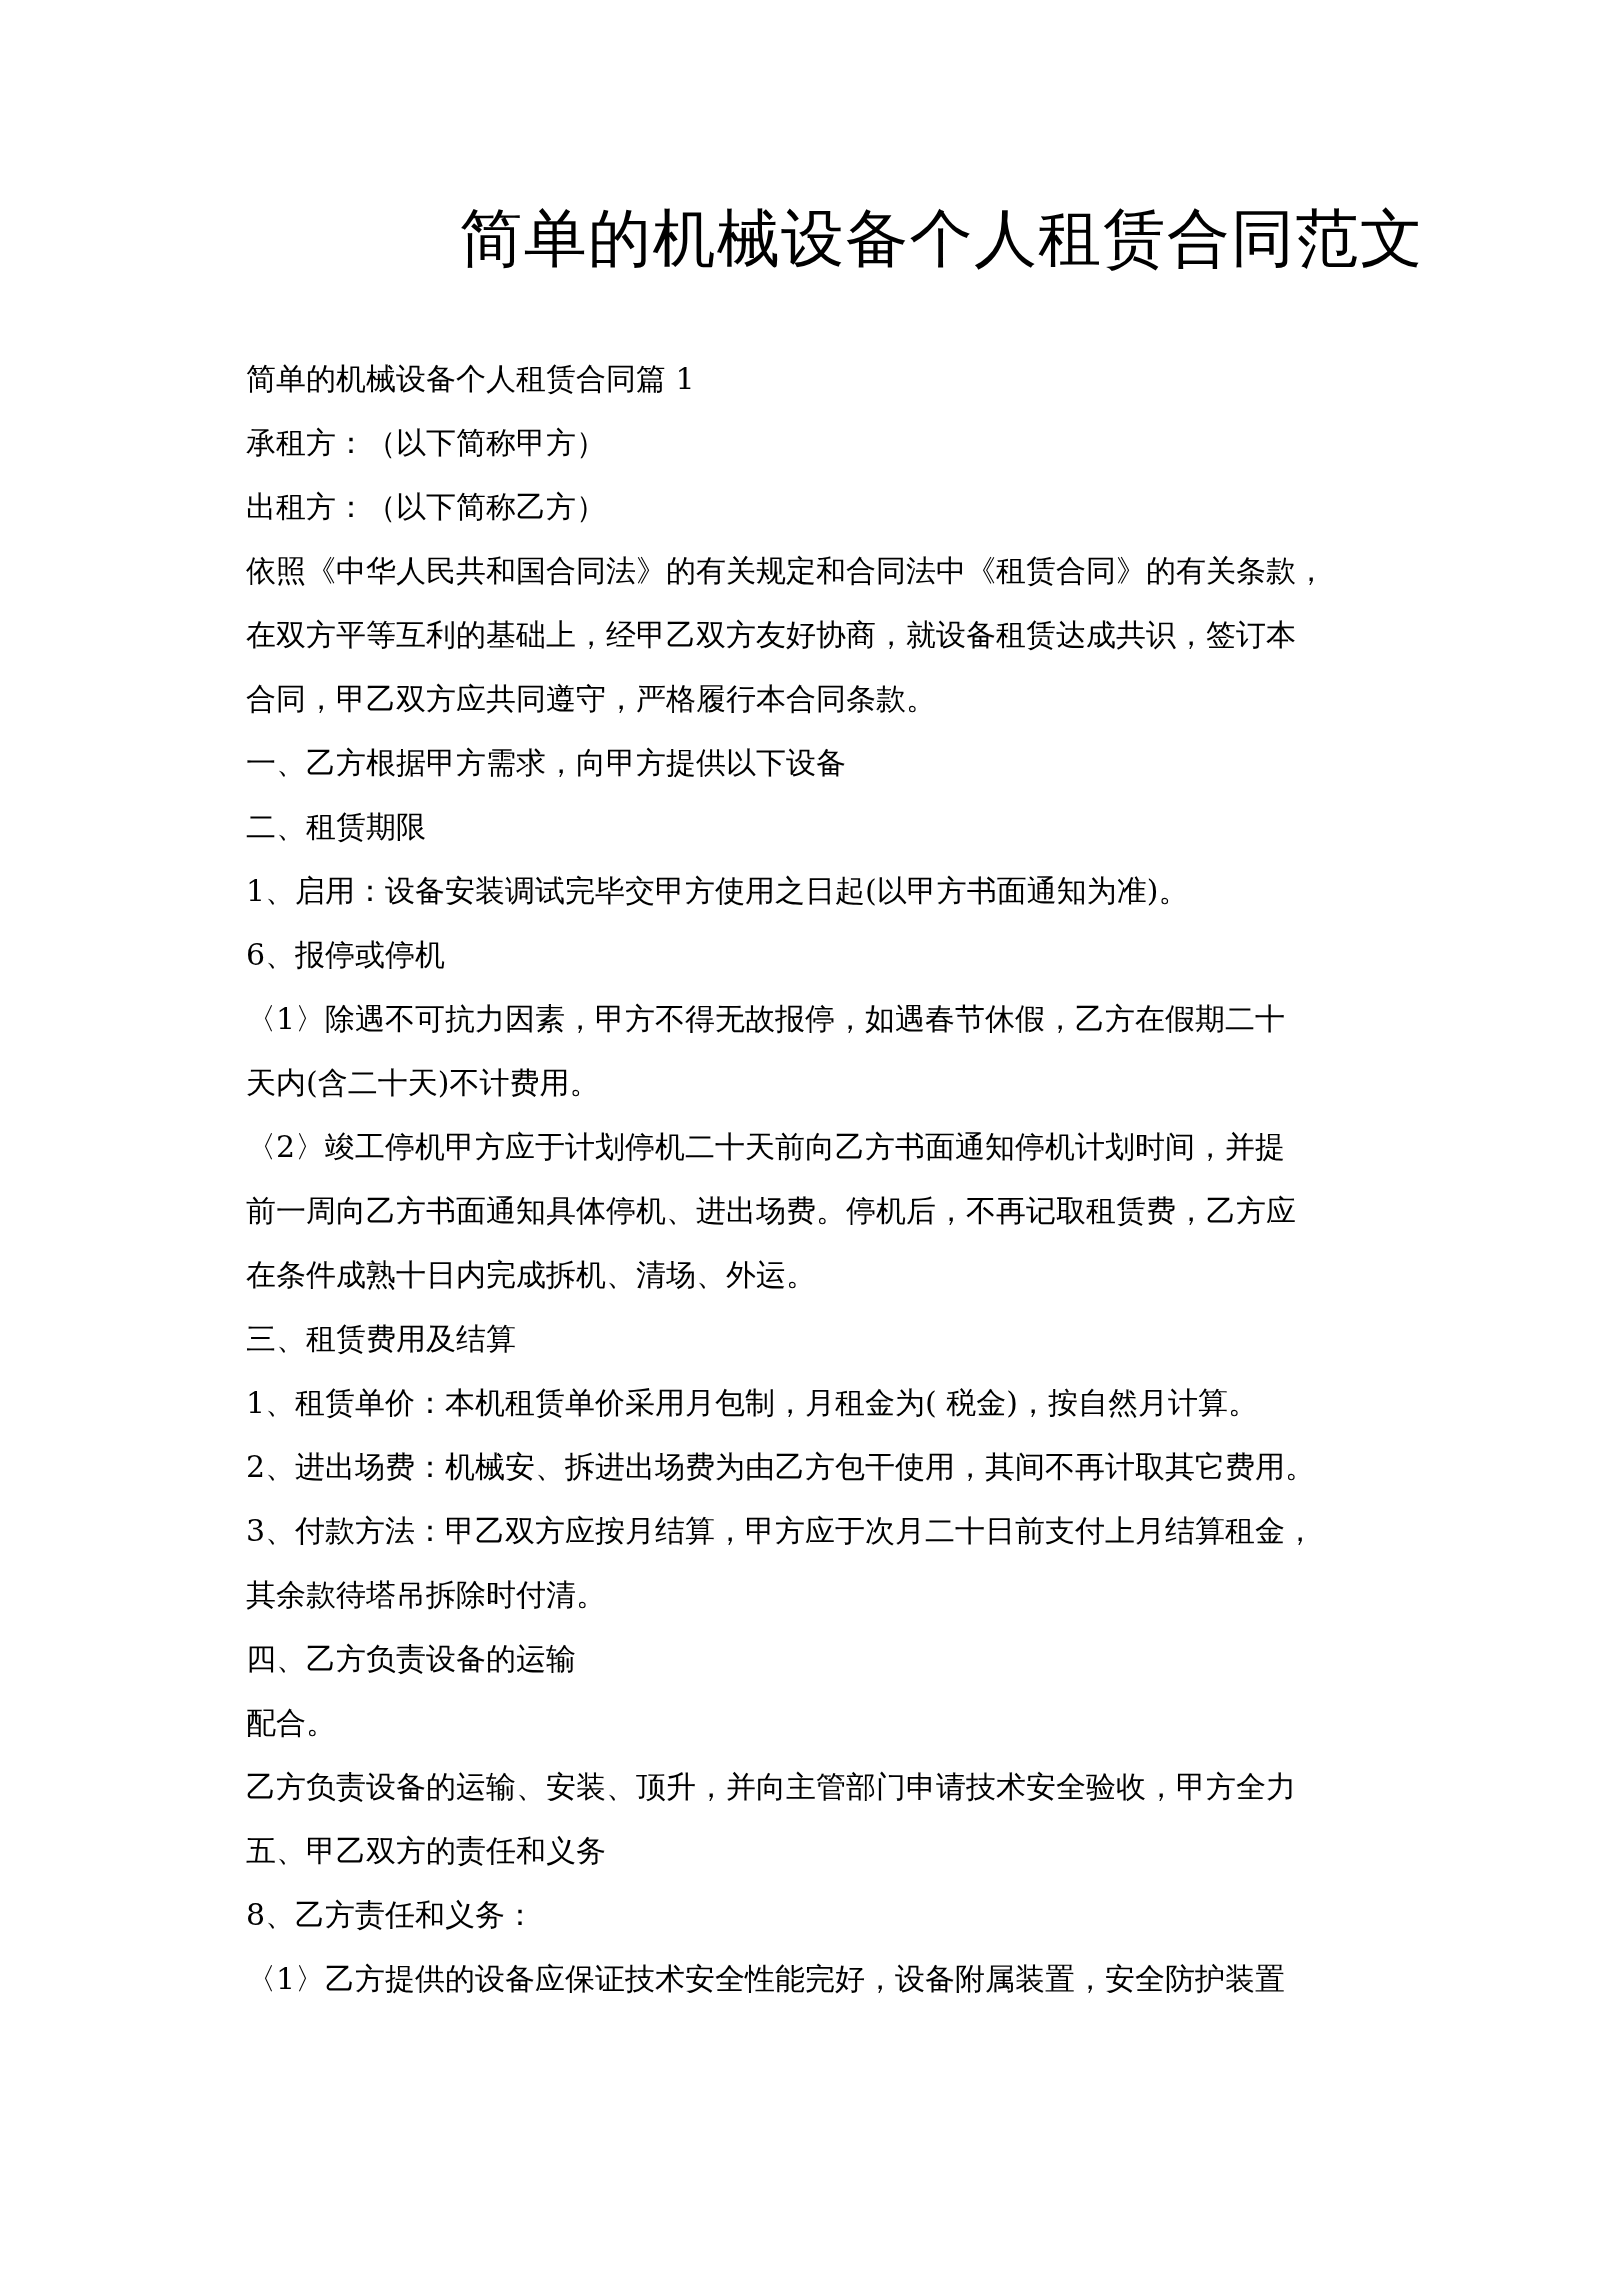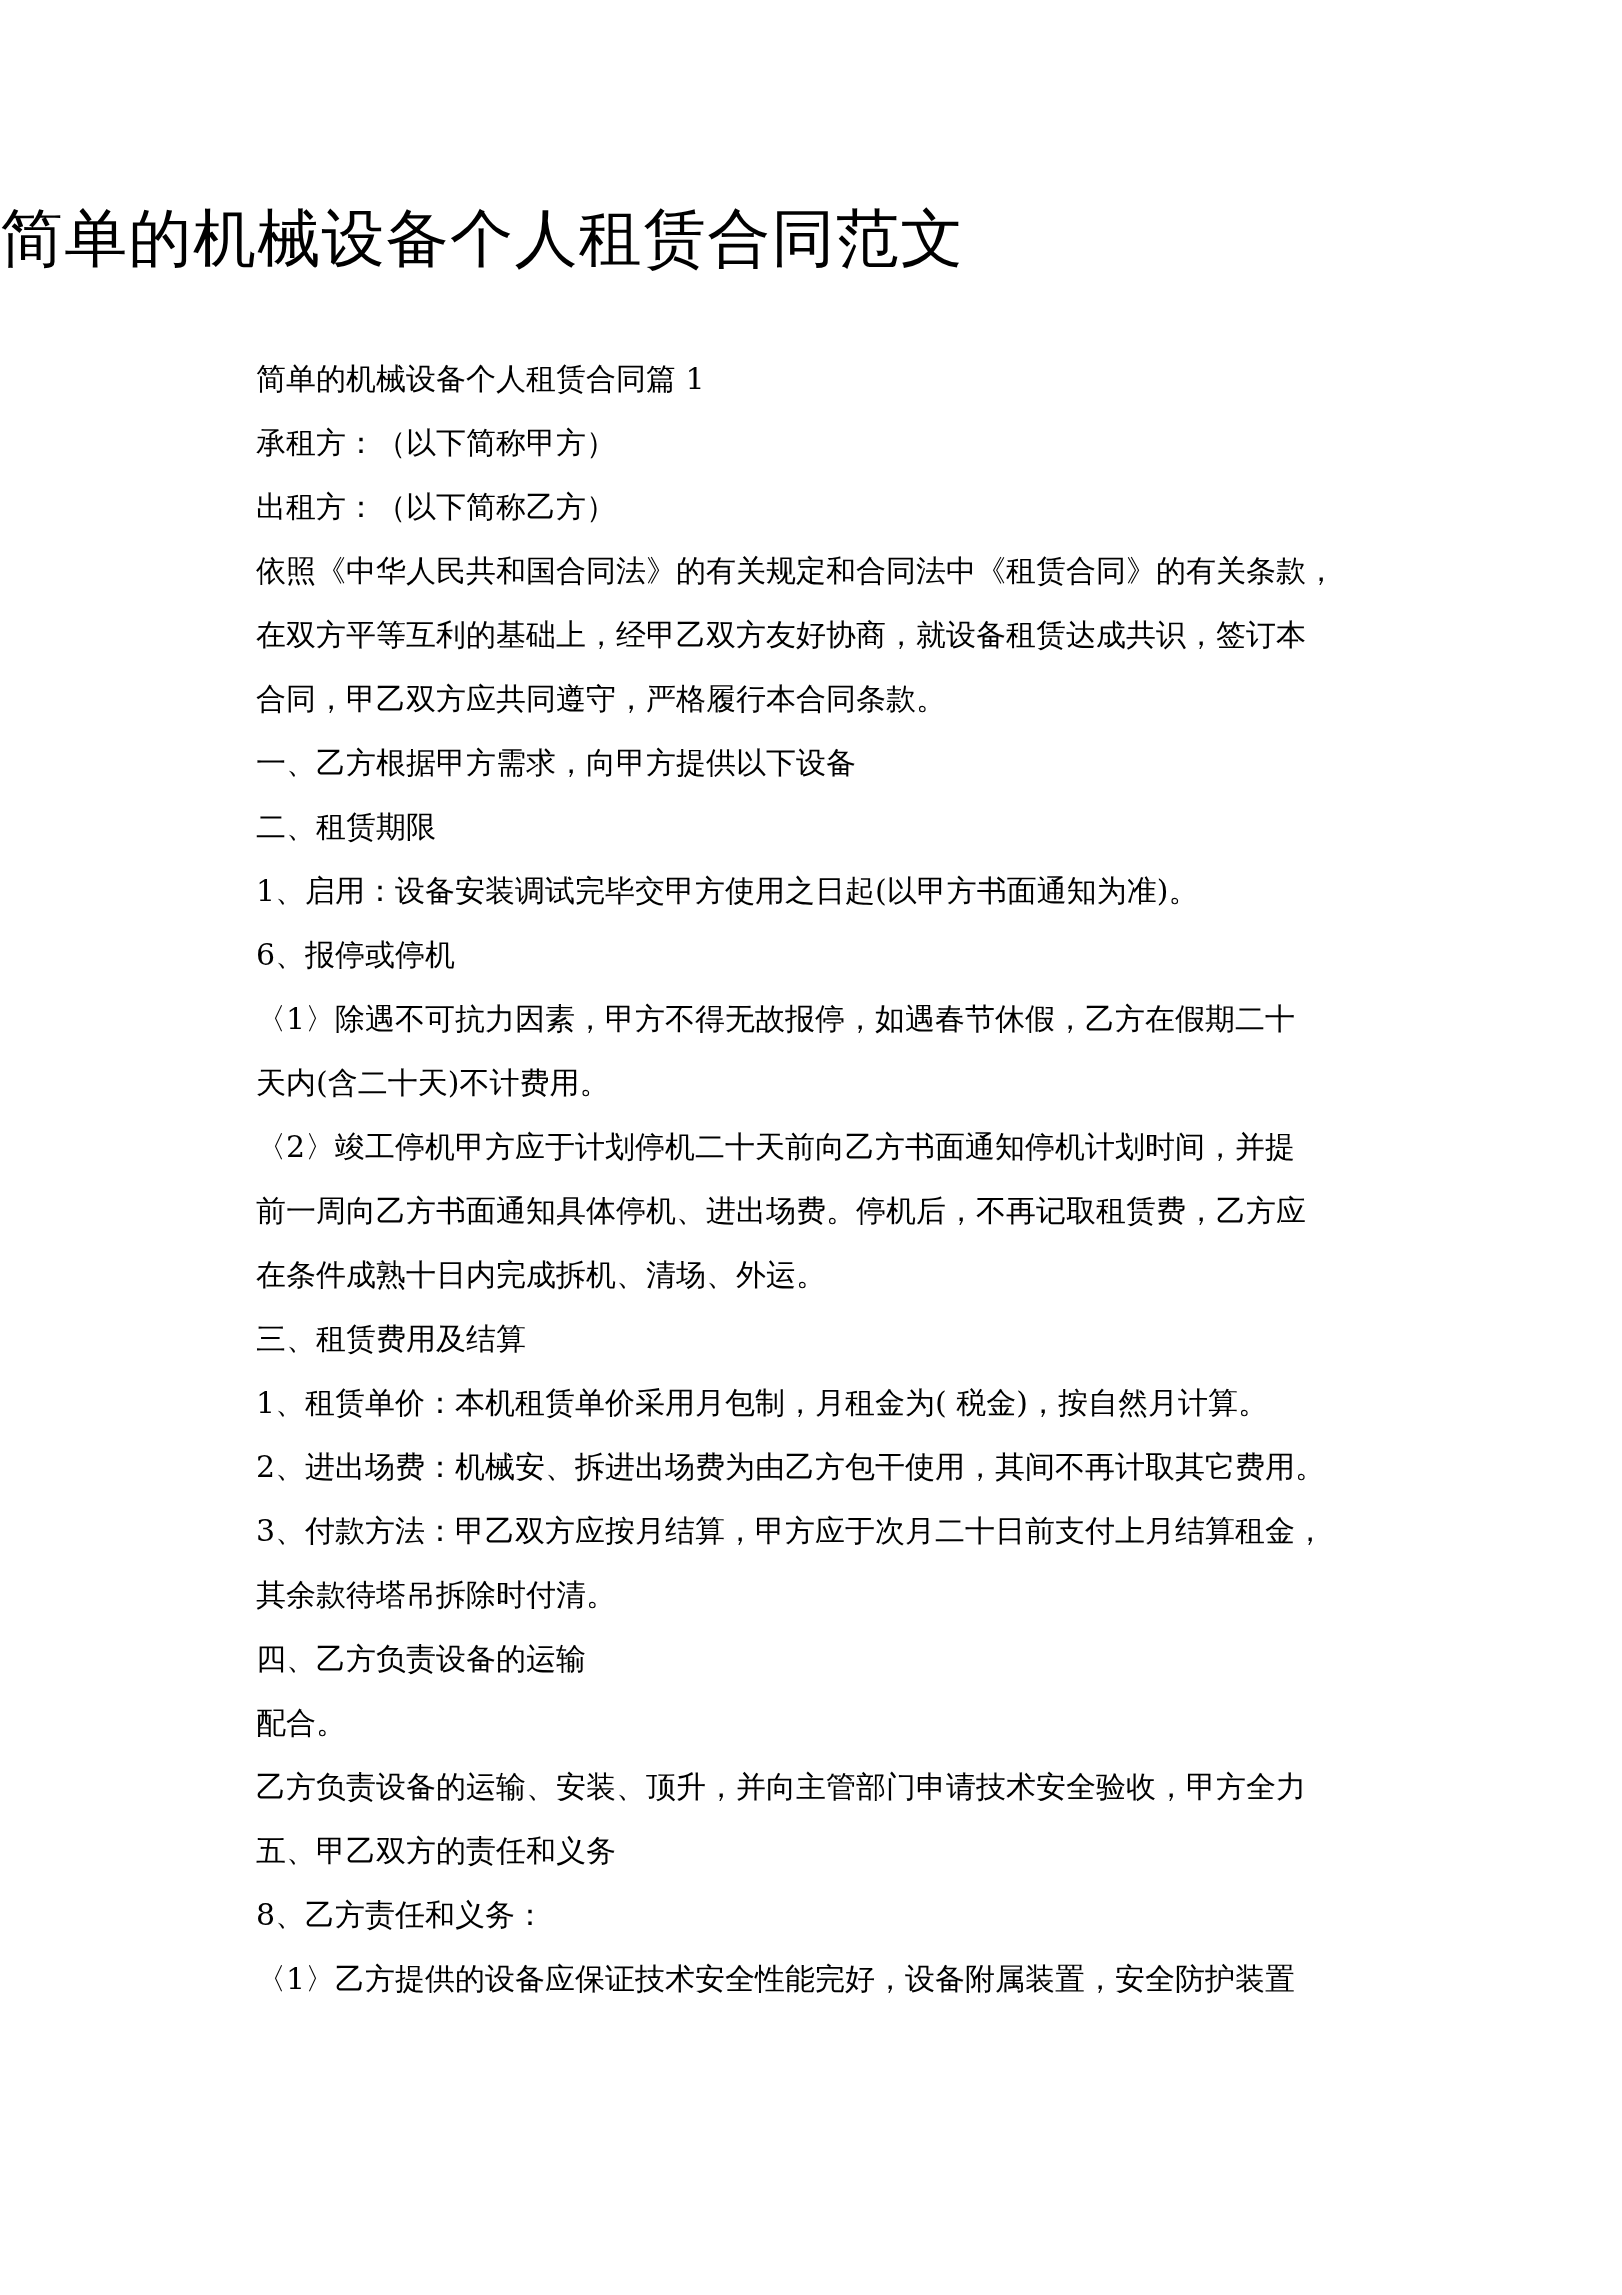--- a/index.html
+++ b/index.html
@@ -21,30 +21,30 @@
       top: 0;
       width: 1623px;
       height: 2295px;
       background: #ffffff;
     }
     .title {
       position: absolute;
       left: 0;
       top: 196px;
       width: 1424px;
-      text-align: left;
+      text-align: right;
       font-size: 63px;
       line-height: 85px;
       letter-spacing: 1.3px;
       margin: 0;
       font-weight: normal;
     }
     .body-text {
       position: absolute;
-      left: 256px;
+      left: 246px;
       top: 347px;
       width: 1152px;
     }
     .line {
       font-size: 30px;
       height: 64px;
       line-height: 64px;
       white-space: nowrap;
       margin: 0;
     }

